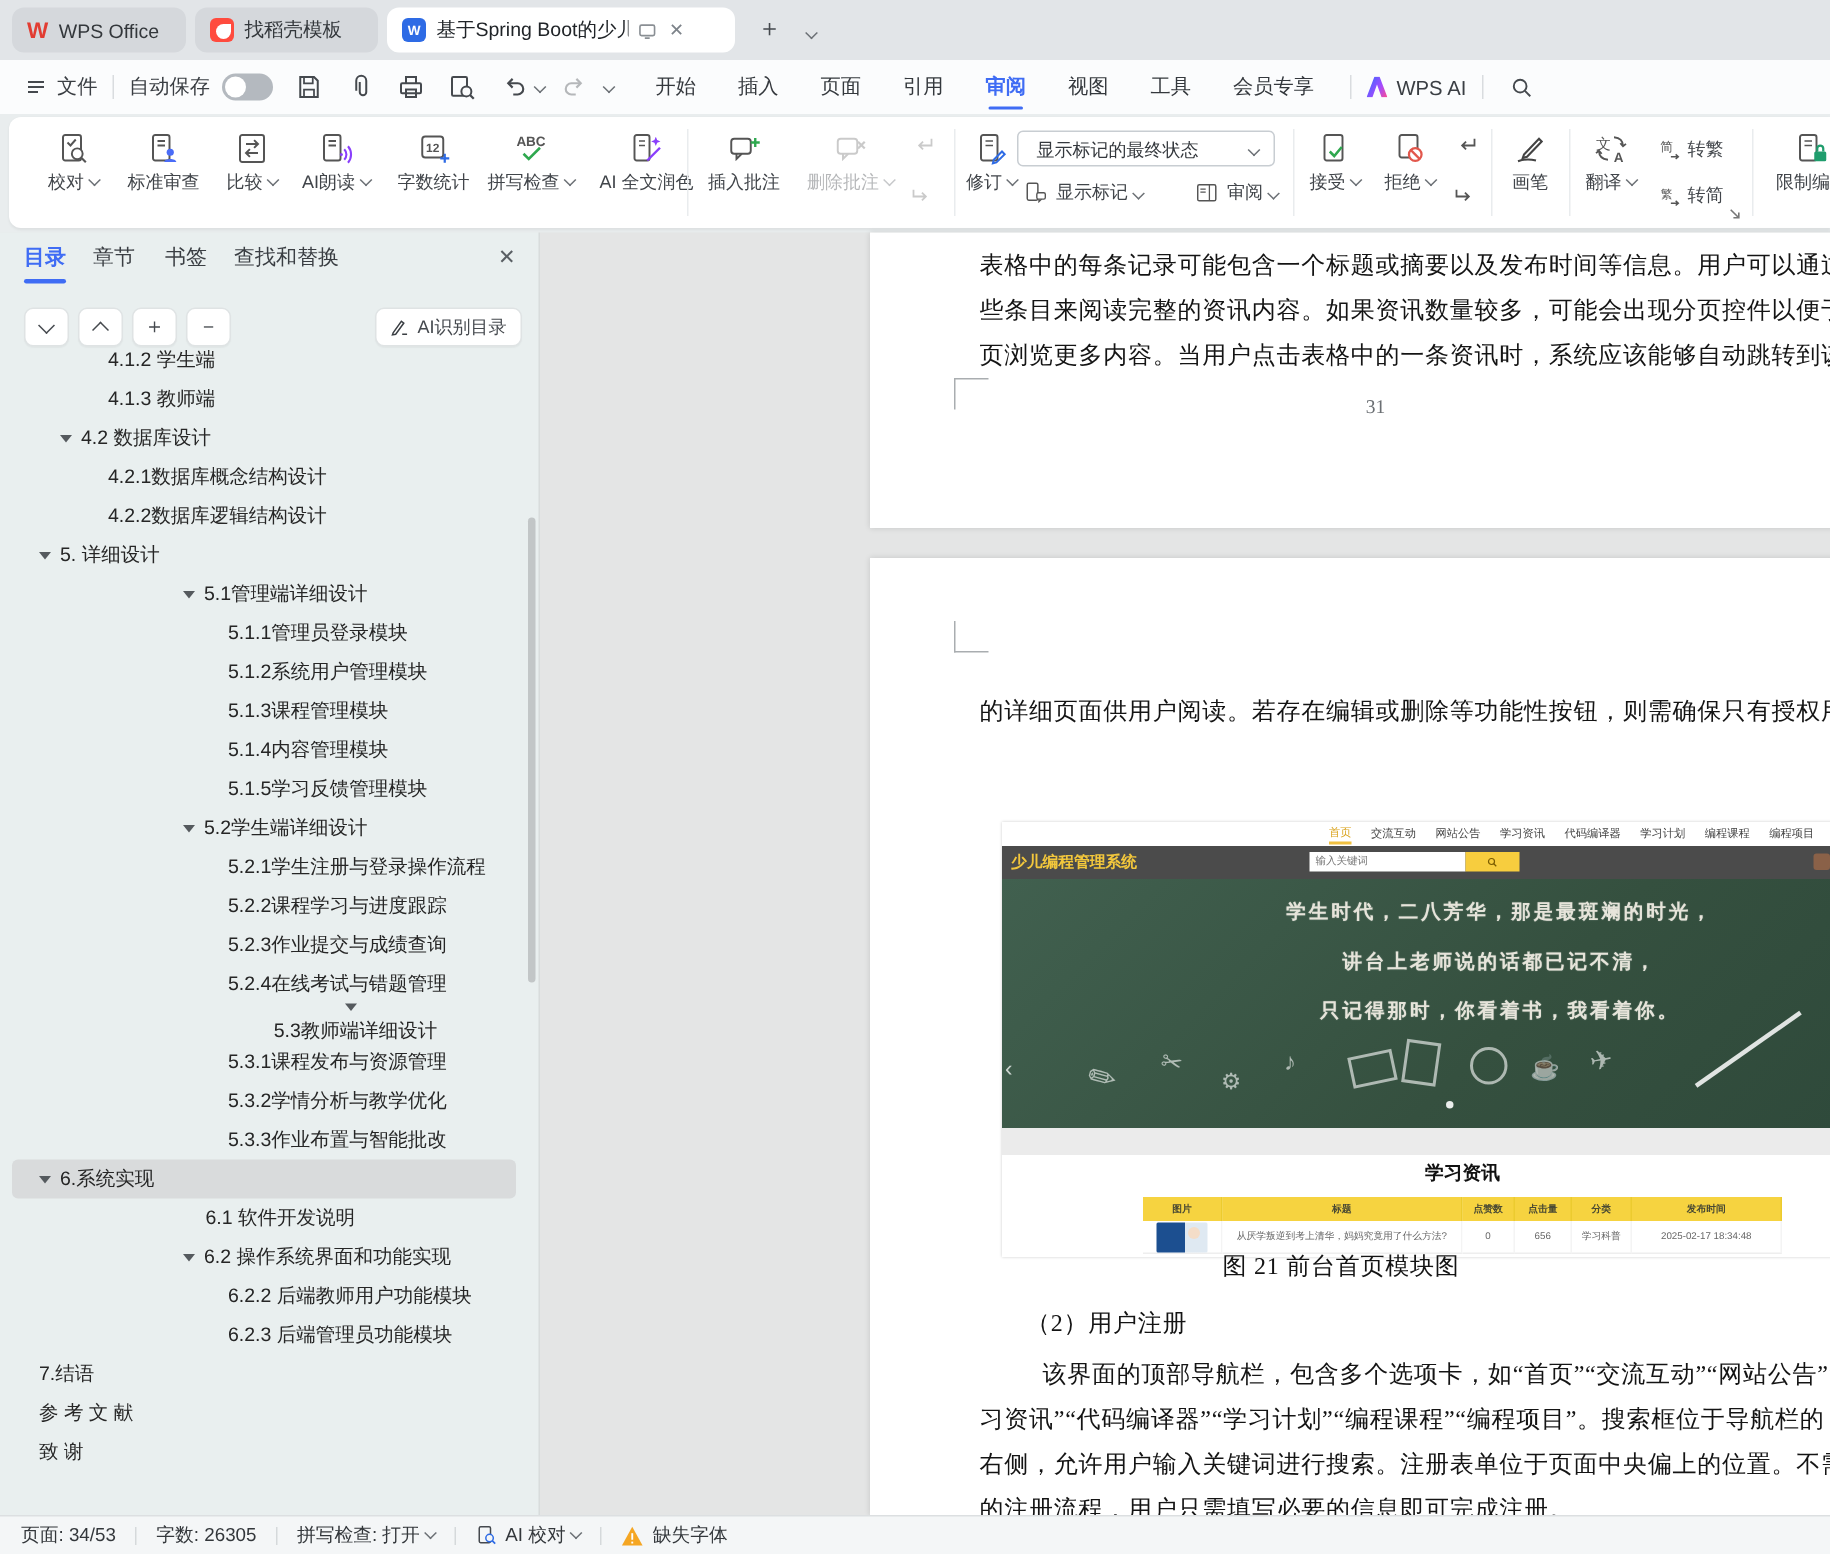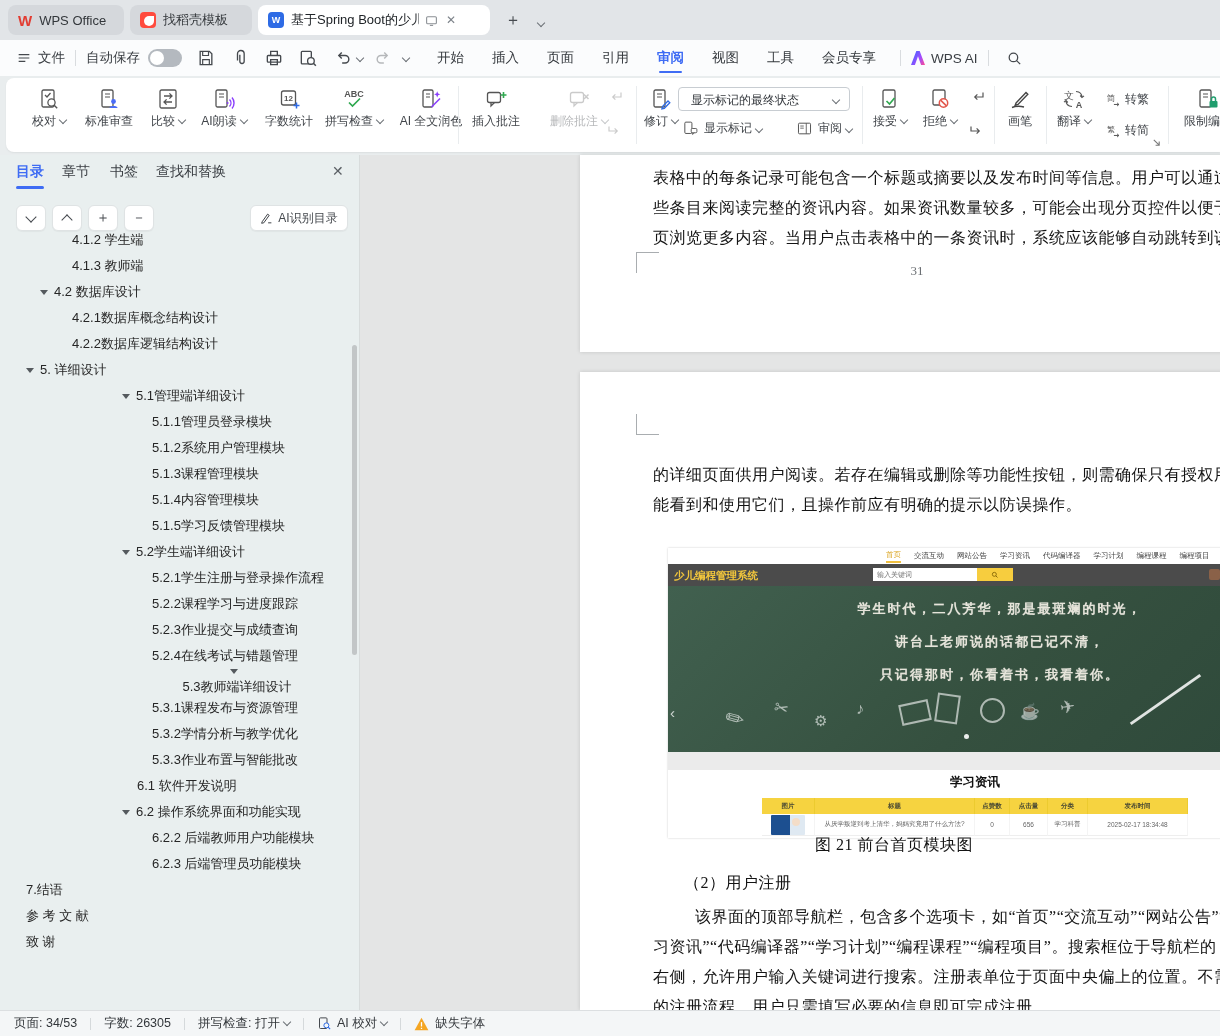--- a/index.html
+++ b/index.html
@@ -246,21 +246,21 @@
     <div class="rdiv" style="left:452px;"></div>
 
     <div class="rb" style="left:460px;width:60px;">
       <svg width="24" height="24" viewBox="0 0 24 24">
           <rect x="3.5" y="5.5" width="13" height="10" rx="2" fill="none" stroke="#555" stroke-width="1.3"></rect>
           <path d="M7 15.5V19l3.5-3.5" fill="none" stroke="#555" stroke-width="1.3"></path>
           <path d="M19.5 5v6M16.5 8h6" stroke="#2fa84f" stroke-width="1.6"></path>
         </svg>
       <div class="lbl">插入批注</div>
     </div>
-    <div class="rb dis" style="left:526px;width:70px;margin-left:12px;">
+    <div class="rb dis" style="left:526px;width:70px;">
       <svg width="24" height="24" viewBox="0 0 24 24">
           <rect x="3.5" y="5.5" width="13" height="10" rx="2" fill="none" stroke="#777" stroke-width="1.3"></rect>
           <path d="M7 15.5V19l3.5-3.5" fill="none" stroke="#777" stroke-width="1.3"></path>
           <path d="M17 7.5l4.5 4.5M21.5 7.5L17 12" stroke="#777" stroke-width="1.5"></path>
         </svg>
       <div class="lbl"><span>删除批注</span><span class="cv"></span></div>
     </div>
     <div class="rsmall dis" style="left:600px;top:10px;">
       <svg width="18" height="18" viewBox="0 0 24 24">
           <path d="M20 6v6H9m3.5-3.5L9 12l3.5 3.5" fill="none" stroke="#777" stroke-width="1.6"></path>
@@ -471,20 +471,24 @@
         </div>
         <div class="toc-row" style="padding-left: 152px;">
           <span class="toc-label">5.3.1课程发布与资源管理</span>
         </div>
         <div class="toc-row" style="padding-left: 152px;">
           <span class="toc-label">5.3.2学情分析与教学优化</span>
         </div>
         <div class="toc-row" style="padding-left: 152px;">
           <span class="toc-label">5.3.3作业布置与智能批改</span>
         </div>
+        <div class="toc-row selected" style="padding-left: 18px;">
+          <span class="tri"></span>
+          <span class="toc-label">6.系统实现</span>
+        </div>
         <div class="toc-row" style="padding-left: 137px;">
           <span class="toc-label">6.1 软件开发说明</span>
         </div>
         <div class="toc-row" style="padding-left: 122px;">
           <span class="tri"></span>
           <span class="toc-label">6.2 操作系统界面和功能实现</span>
         </div>
         <div class="toc-row" style="padding-left: 152px;">
           <span class="toc-label">6.2.2 后端教师用户功能模块</span>
         </div>
@@ -510,21 +514,20 @@
     <div class="dline" style="left:73px;top:8px;">表格中的每条记录可能包含一个标题或摘要以及发布时间等信息。用户可以通过点击这</div>
     <div class="dline" style="left:73px;top:38px;">些条目来阅读完整的资讯内容。如果资讯数量较多，可能会出现分页控件以便于用户翻</div>
     <div class="dline" style="left:73px;top:68px;">页浏览更多内容。当用户点击表格中的一条资讯时，系统应该能够自动跳转到该资讯的</div>
     <div class="cropTL" style="left:56px;top:97px;"></div>
     <div class="abs" style="left:0;top:108px;width:674px;text-align:center;font-family:'Liberation Serif',serif;font-size:13px;color:#6b6f73;">31</div>
   </div>
 
   <div class="page" style="left:580px;top:372px;width:680px;height:638px;overflow:hidden;">
     <div class="cropBL" style="left:56px;top:42px;"></div>
     <div class="dline" style="left:73px;top:88px;">的详细页面供用户阅读。若存在编辑或删除等功能性按钮，则需确保只有授权用户才</div>
-    <div class="dline" style="left:73px;top:118px;">能看到和使用它们，且操作前应有明确的提示以防误操作。</div>
 
     <div id="embed" style="left:88px;top:176px;">
       <div id="site-nav">
         <span class="snav active">首页</span>
         <span class="snav">交流互动</span>
         <span class="snav">网站公告</span>
         <span class="snav">学习资讯</span>
         <span class="snav">代码编译器</span>
         <span class="snav">学习计划</span>
         <span class="snav">编程课程</span>

